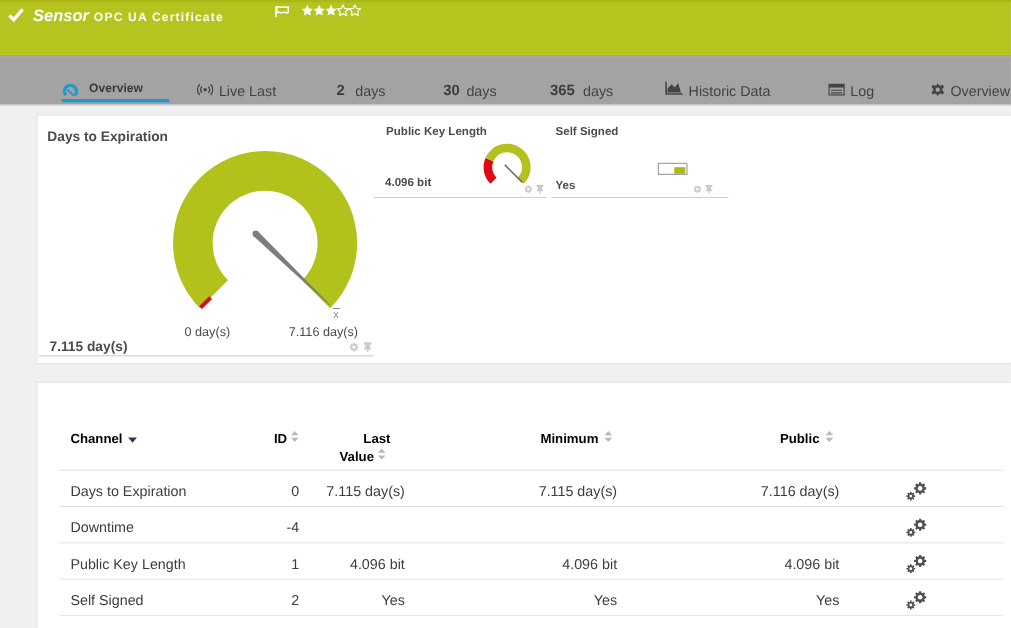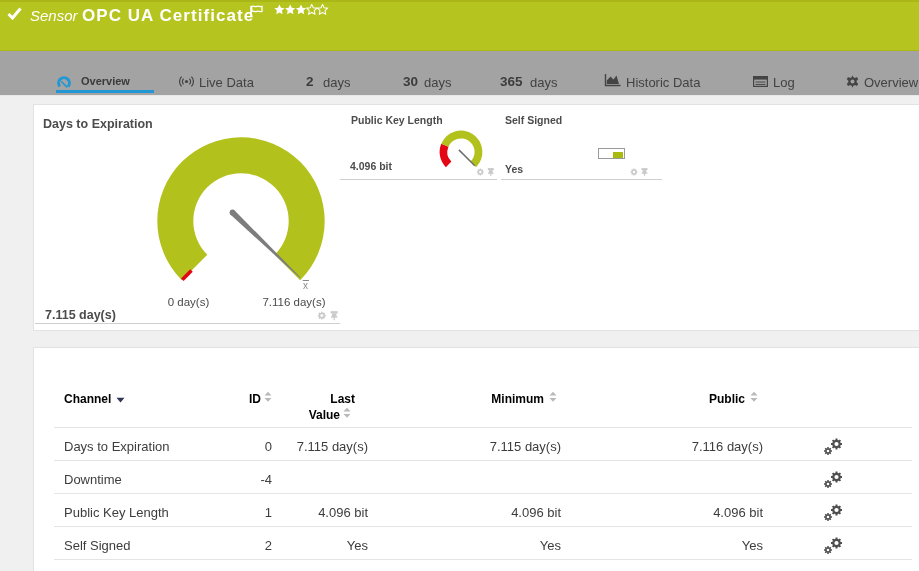--- a/index.html
+++ b/index.html
@@ -4,22 +4,22 @@
 <style>
 * { margin:0; padding:0; box-sizing:border-box; }
 html,body { font-family:"Liberation Sans", sans-serif; }
 #page { position:relative; width:919px; height:571px; overflow:hidden; background:#f0f0f0; }
 .abs { position:absolute; }
 
 
 #ghead { left:0; top:0; width:919px; height:51px; background:#b5c41e; }
 #ghead .topline { left:0; top:0; width:919px; height:2px; background:#aab717; position:absolute; }
 #title { position:absolute; left:30px; top:6px; color:#fff; font-size:16px; white-space:nowrap; }
-#title .sens { font-style:italic; font-weight:400; font-size:15px;margin-top:28px; }
-#title .name { font-weight:700; font-size:17px; letter-spacing:1.05px; }
+#title .sens { font-style:italic; font-weight:700; font-size:15px;margin-top:28px; }
+#title .name { font-weight:700; font-size:11px; letter-spacing:1.05px; }
 #subline { position:absolute; left:53px; top:30px; color:#fff; font-size:11.2px; white-space:nowrap; }
 #subline b { font-weight:700; }
 
 
 #tabbar { left:0; top:51px; width:919px; height:45px; background:#a3a3a3; border-bottom:1px solid #e7e7e7; }
 .tabtxt { position:absolute; font-size:13px; color:#424242; white-space:nowrap; }
 .tabnum { font-weight:700; font-size:13.5px; color:#3c3c3c; }
 #ovtext { font-weight:700; font-size:11px; color:#3a3a3a; }
 #ovline { position:absolute; left:56px; width:98px; height:3px; background:#2197d3; }
 
@@ -70,21 +70,21 @@
       <path d="M 2.86 10.5 A 5.4 5.4 0 1 1 11.14 10.5" fill="none" stroke="#2197d3" stroke-width="3"></path>
       <path d="M4.3 5.5 L10.4 11.4" stroke="#2197d3" stroke-width="1.7"></path>
     </svg>
     <div class="tabtxt" id="ovtext" style="left:81px;top:24px">Overview</div>
 
     <svg class="abs" style="left:179px;top:25px" width="15" height="11" viewBox="0 0 15 11">
       <circle cx="7.5" cy="5.5" r="1.6" fill="#444"></circle>
       <path d="M4.6 2.6 A 4.1 4.1 0 0 0 4.6 8.4 M10.4 2.6 A 4.1 4.1 0 0 1 10.4 8.4" stroke="#444" stroke-width="1.2" fill="none"></path>
       <path d="M2.6 0.6 A 6.9 6.9 0 0 0 2.6 10.4 M12.4 0.6 A 6.9 6.9 0 0 1 12.4 10.4" stroke="#444" stroke-width="1.2" fill="none"></path>
     </svg>
-    <div class="tabtxt" style="left:199px;top:24px">Live Data</div>
+    <div class="tabtxt" style="left:199px;top:24px">Live Last</div>
 
     <div class="tabtxt" style="left:306px;top:23px"><span class="tabnum">2</span></div>
     <div class="tabtxt" style="left:323px;top:24px">days</div>
     <div class="tabtxt" style="left:403px;top:23px"><span class="tabnum">30</span></div>
     <div class="tabtxt" style="left:424px;top:24px">days</div>
     <div class="tabtxt" style="left:500px;top:23px"><span class="tabnum">365</span></div>
     <div class="tabtxt" style="left:530px;top:24px">days</div>
 
     <svg class="abs" style="left:604px;top:23px" width="17" height="13" viewBox="0 0 17 13">
       <path d="M1.5 0 L1.5 11.5 L16.5 11.5" stroke="#444" stroke-width="1.4" fill="none"></path>

